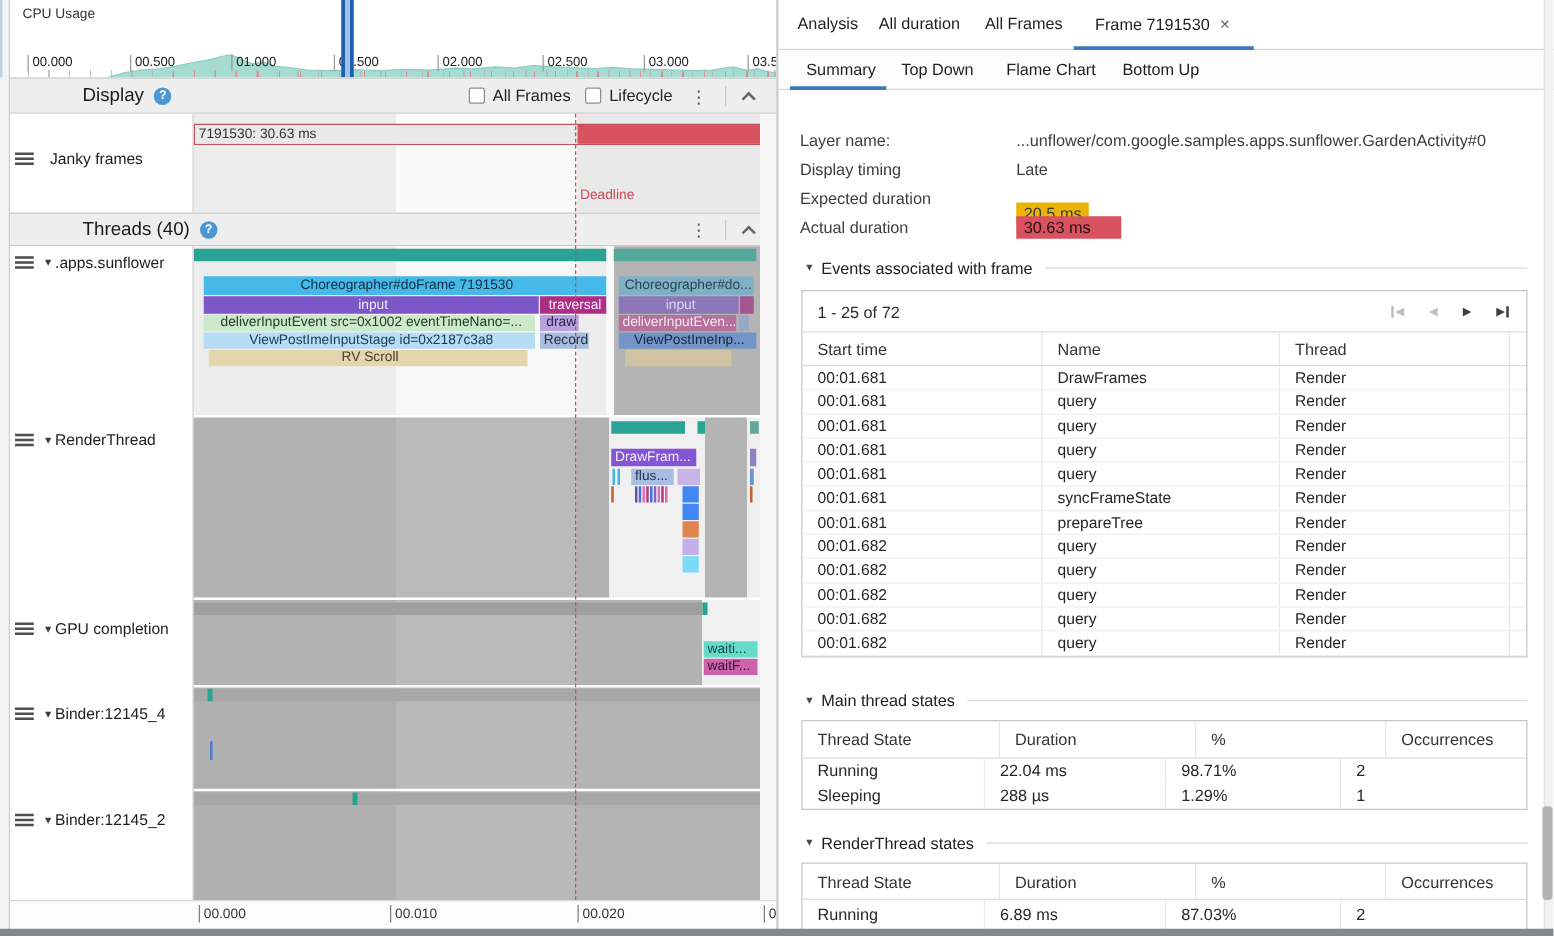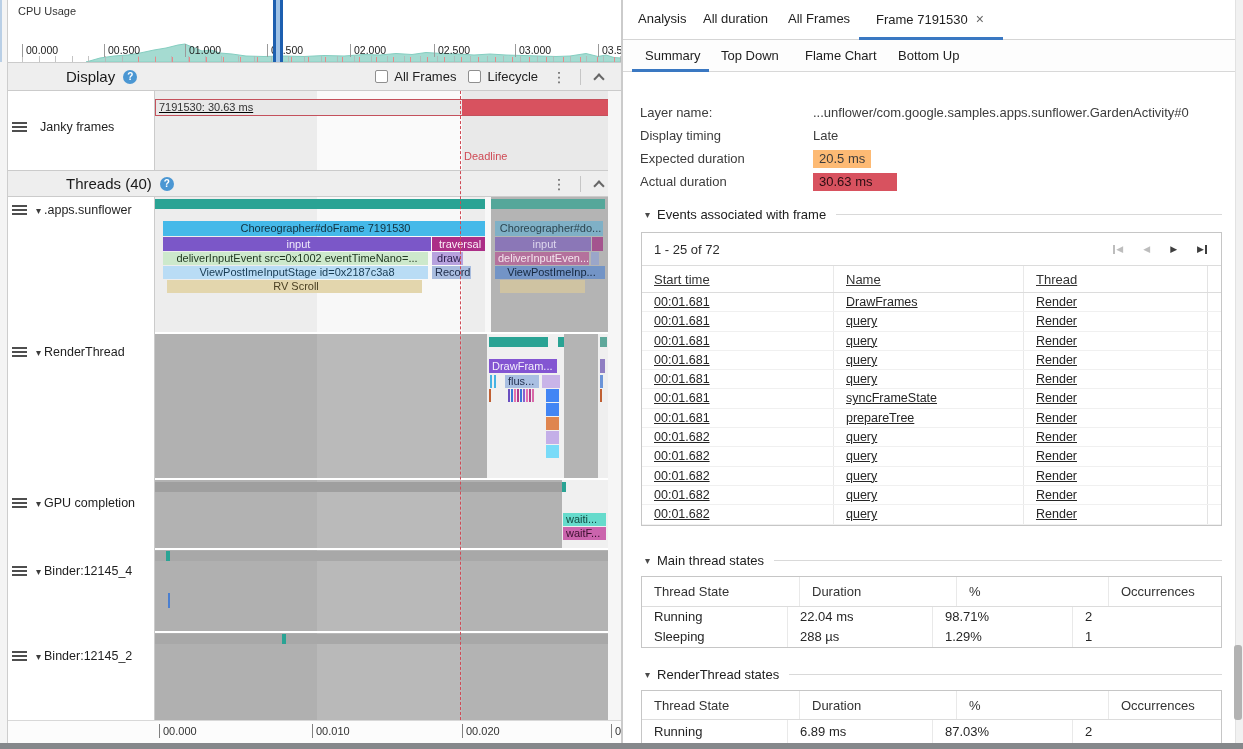--- a/index.html
+++ b/index.html
@@ -35,21 +35,21 @@
   .ham { display:inline-block; width:15px; } .ham i { display:block; height:2px; background:#4e4e4e; margin:2px 0; }
   .tri { font-size:10px; color:#3d3d3d; margin:0 3px 0 9px; }
   .tlabel { position:absolute; left:12px; display:flex; align-items:center; font-size:12.5px; color:#1e1e1e; }
   .labels-bg { position:absolute; left:8px; top:197px; width:147px; height:523px; background:#fff; border-right:1px solid #cbcbcb; }
   .janky-col { position:absolute; left:8px; top:91px; width:147px; height:79px; background:#fff; border-right:1px solid #cbcbcb; }
 
   .track { position:absolute; left:155px; width:453px; overflow:hidden; }
   .track-gutter { position:absolute; left:608px; top:91px; width:13px; height:629px; background:#f6f6f6; }
 
   .janky-track { top:91px; height:79px; background:linear-gradient(90deg,#ececec 0 162px,#fafafa 162px 307px,#e9e9e9 307px 100%); }
-  .framebar { position:absolute; left:0; top:8px; width:538px; height:17px; border:1px solid #c4515c; display:flex;text-decoration:underline; }
+  .framebar { position:absolute; left:0; top:8px; width:538px; height:17px; border:1px solid #c4515c; display:flex; }
   .framebar .ok { width:306px; background:#e8e8e8; font-size:11px; color:#333; line-height:15px; padding-left:3px; white-space:nowrap; overflow:hidden; }
   .framebar .late { flex:1; background:#d8525f; }
   .deadline { position:absolute; left:460px; top:91px; height:629px; width:0; border-left:1px dashed #cf4a55; z-index:6; }
   .deadline-lbl { position:absolute; left:464px; top:150px; font-size:11px; color:#cf4a55; z-index:6; }
 
   .sl { position:absolute; font-size:11px; line-height:13px; padding-left:3px; white-space:nowrap; overflow:hidden; color:#222; }
 
   .t-sun { top:197px; height:135px; background:linear-gradient(90deg,#ededed 0 162px,#f8f8f8 162px 307px,#ededed 307px 330px,#f8f8f8 330px 336px,#b4b4b4 336px 100%);text-align:center; }
   .t-render { top:334px; height:144px; background:linear-gradient(90deg,#b1b1b1 0 162px,#bababa 162px 307px,#b1b1b1 307px 332px,#f0f0f0 332px 409px,#b4b4b4 409px 443px,#efefef 443px 100%); }
   .t-gpu { top:480px; height:68px; background:linear-gradient(90deg,#b2b2b2 0 162px,#bababa 162px 307px,#b2b2b2 307px 407px,#f0f0f0 407px 100%); }
@@ -71,38 +71,38 @@
   .tab .x { color:#666; font-size:14px; margin-left:8px; }
   .tab-underline { position:absolute; left:236px; top:37px; width:144px; height:3px; background:#3a78c2; }
   .subbar { position:absolute; left:0; top:40px; width:620px; height:32px; border-bottom:1px solid #d8d8d8; background:#fdfdfd; }
   .subtab { position:absolute; top:48px; font-size:13px; color:#1e1e1e; white-space:nowrap; }
   .sub-underline { position:absolute; left:9px; top:69px; width:77px; height:3px; background:#3a78c2; }
 
   .sum-row { position:absolute; left:0; width:600px; height:22px; line-height:22px; font-size:13px; color:#3c3c3c; }
   .sum-row .lbl { position:absolute; left:17px; }
   .sum-row .val { position:absolute; left:190px; white-space:nowrap; }
   .red-text { color:#d26a6a; }
-  .chip-blue { background:#fdba74; padding:0 6px; display:inline-block; height:18px; line-height:18px; margin-top:2px; }
+  .chip-blue { background:#eab308; padding:0 6px; display:inline-block; height:18px; line-height:18px; margin-top:14px; }
   .chip-red { background:#d8525f; padding:0 6px; display:inline-block; min-width:84px; height:18px; line-height:18px; margin-top:2px; color:#2b0e12; }
 
   .sect { position:absolute; left:18px; width:581px; height:16px; display:flex; align-items:center; font-size:13px; color:#202020; }
   .sect .tri2 { font-size:10px; color:#4a4a4a; margin-right:7px; margin-left:4px; }
   .sect .line { flex:1; border-top:1px solid #d9d9d9; margin-left:10px; }
 
   .tbl { position:absolute; left:18px; width:581px; background:#fff; border:1px solid #c6c6c6; overflow:hidden; }
   .pag { height:33px; border-bottom:1px solid #dcdcdc; display:flex; align-items:center; font-size:13px; color:#2b2b2b; padding:0 14px 0 12px; }
   .pag .controls { margin-left:auto; display:flex; gap:20px; align-items:center; }
   .pgbtn { display:flex; align-items:center; gap:1px; font-size:9px; }
   .pgbtn .bar { width:2px; height:9px; background:currentColor; }
   .pg-dis { color:#bdbdbd; } .pg-en { color:#3e3e3e; }
 
   .ev-grid { display:grid; grid-template-columns:191px 190px 184px 14px; }
   .ev-head { height:27px; line-height:27px; border-bottom:1px solid #dcdcdc; font-size:13px; color:#333; }
   .ev-row { height:19.3px; line-height:19.3px; font-size:12.5px; color:#262626; border-bottom:1px solid #f0f0f0; }
-  .ev-grid > span { padding-left:12px; white-space:nowrap; overflow:hidden;text-decoration:underline; }
+  .ev-grid > span { padding-left:12px; white-space:nowrap; overflow:hidden; }
   .ev-grid > span:nth-child(2), .ev-grid > span:nth-child(3) { border-left:1px solid #e9e9e9; }
   .ev-grid > span:nth-child(4) { border-left:1px solid #e3e3e3; padding-left:0; }
 
   .st-grid { display:grid; grid-template-columns:145px 145px 140px 1fr; }
   .st-head { height:30px; line-height:30px; border-bottom:1px solid #dcdcdc; font-size:13px; color:#333;gap:12px; }
   .st-row { height:20px; line-height:20px; font-size:13px; color:#262626; }
   .st-grid > span { padding-left:12px; white-space:nowrap; overflow:hidden; }
   .st-grid > span:nth-child(n+2) { border-left:1px solid #e9e9e9; }
   .rt .st-head { height:29px; line-height:29px; }
   .rt .st-row { height:23px; line-height:23px; }

